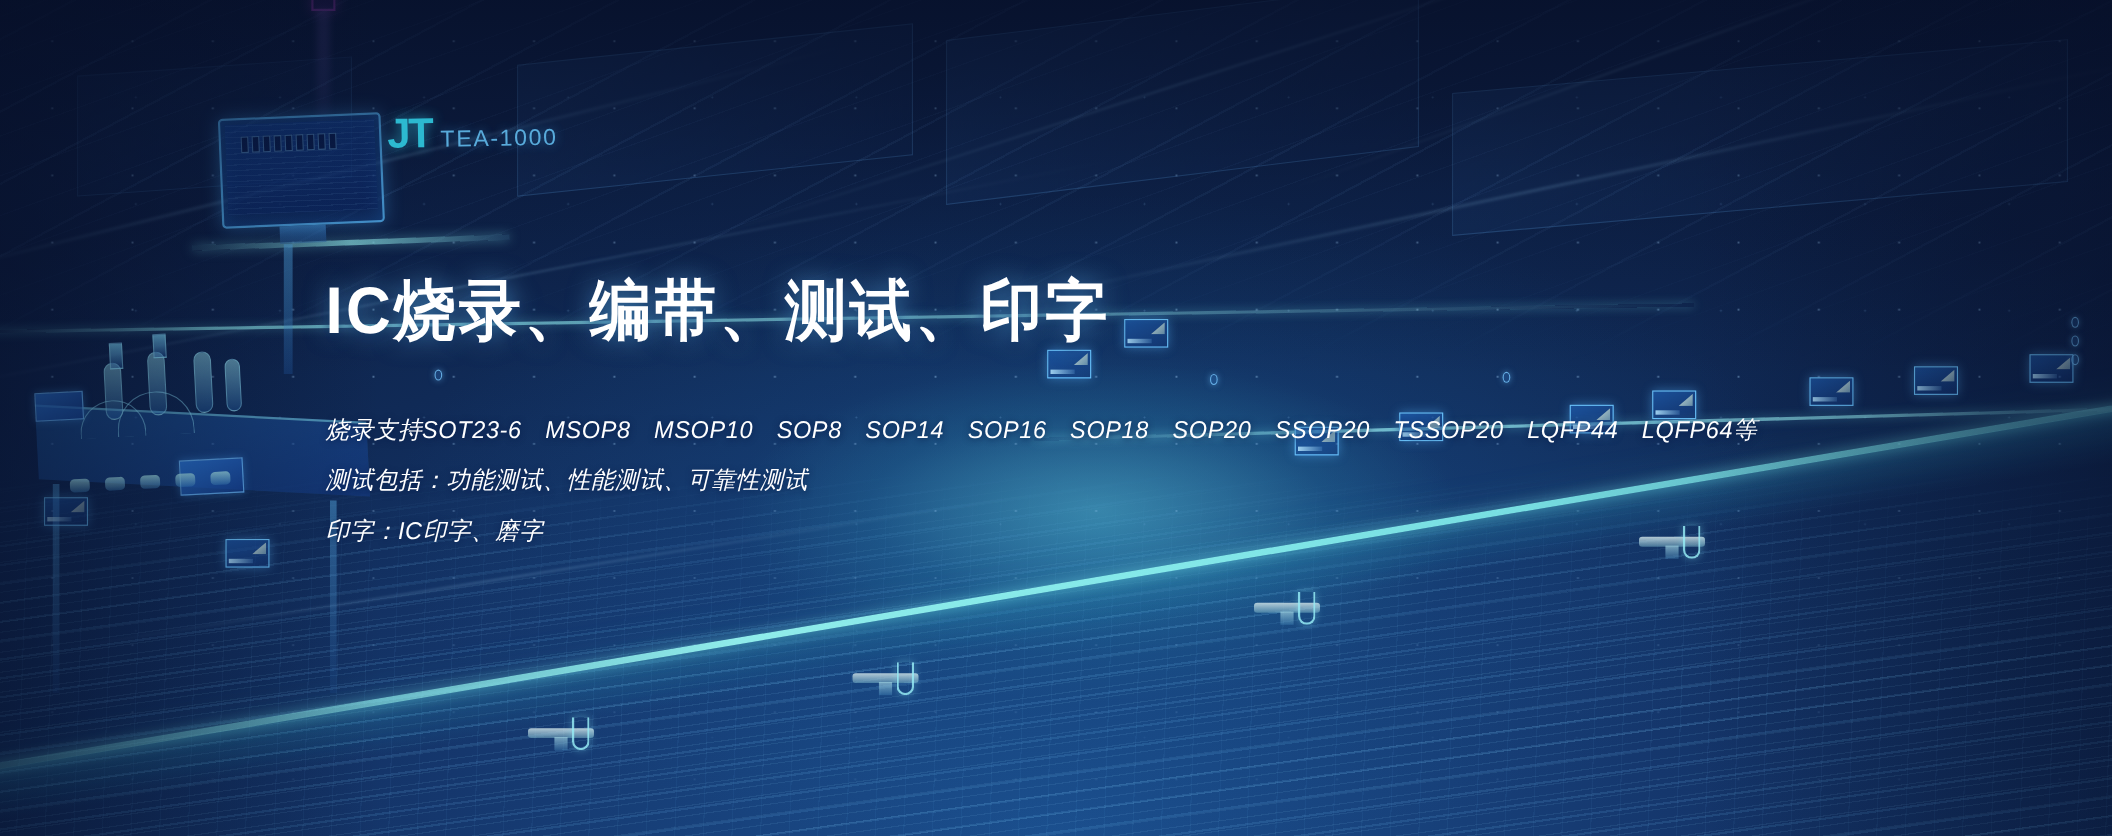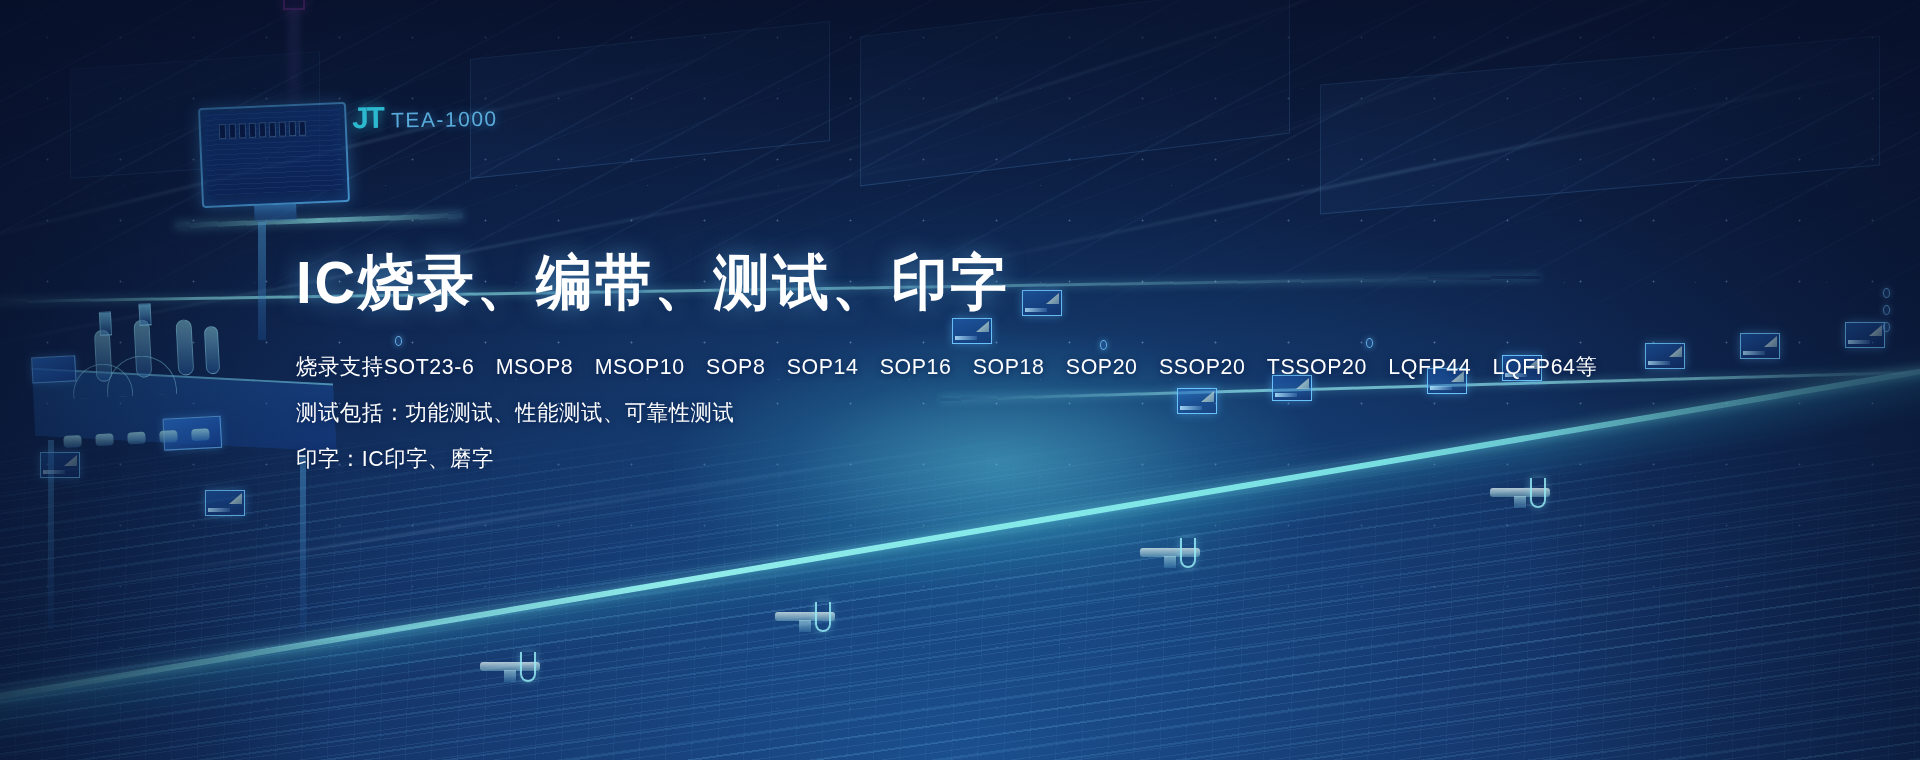--- a/index.html
+++ b/index.html
@@ -181,41 +181,42 @@
     letter-spacing:3px;
     color:#ffffff;
     line-height:1.1;
     transform:scaleX(0.94);
     transform-origin:left center;
     text-shadow:0 0 22px rgba(110,200,255,0.55), 0 2px 10px rgba(0,25,70,0.7);
     white-space:nowrap;
   }
 
   .sub{
-    margin-top:40px;
+    margin-top:64px;
+    font-style:italic;
   }
   .sub-line{
     color:#ffffff;
     font-size:22px;
     letter-spacing:0.6px;
     line-height:1.0;
     margin-bottom:24px;
     white-space:nowrap;
     text-shadow:0 1px 6px rgba(0,25,70,0.8);
     transform:scaleX(0.97);
     transform-origin:left center;
   }
   .pkg-list{display:inline;}
   .pkg-list .pk{display:inline-block;margin-right:22px;}
   .pkg-list .pk:last-child{margin-right:0;}
 
   
   .jt-logo{position:absolute;left:352px;top:100px;display:flex;align-items:baseline;gap:8px;
      transform:rotate(-1deg);opacity:.92;}
-  .jt-logo .jt{font-size:30px;font-weight:700;color:#2fc7dd;letter-spacing:-2px;
+  .jt-logo .jt{font-size:38px;font-weight:700;color:#2fc7dd;letter-spacing:-2px;
      text-shadow:0 0 12px rgba(60,210,235,0.7);font-family:"Liberation Sans",sans-serif;}
   .jt-logo .model{font-size:21px;color:#5fb7e8;letter-spacing:1.5px;
      text-shadow:0 0 10px rgba(70,170,235,0.6);}
 
   
   .top-marker{position:absolute;left:283px;top:-6px;width:22px;height:16px;
      border:2px solid rgba(190,70,210,0.9);background:rgba(120,40,160,0.35);
      box-shadow:0 0 12px rgba(200,80,225,0.6);}
   .top-marker-beam{position:absolute;left:288px;top:8px;width:12px;height:120px;
      background:linear-gradient(180deg, rgba(150,120,230,0.35), rgba(90,110,220,0.0));filter:blur(3px);}

